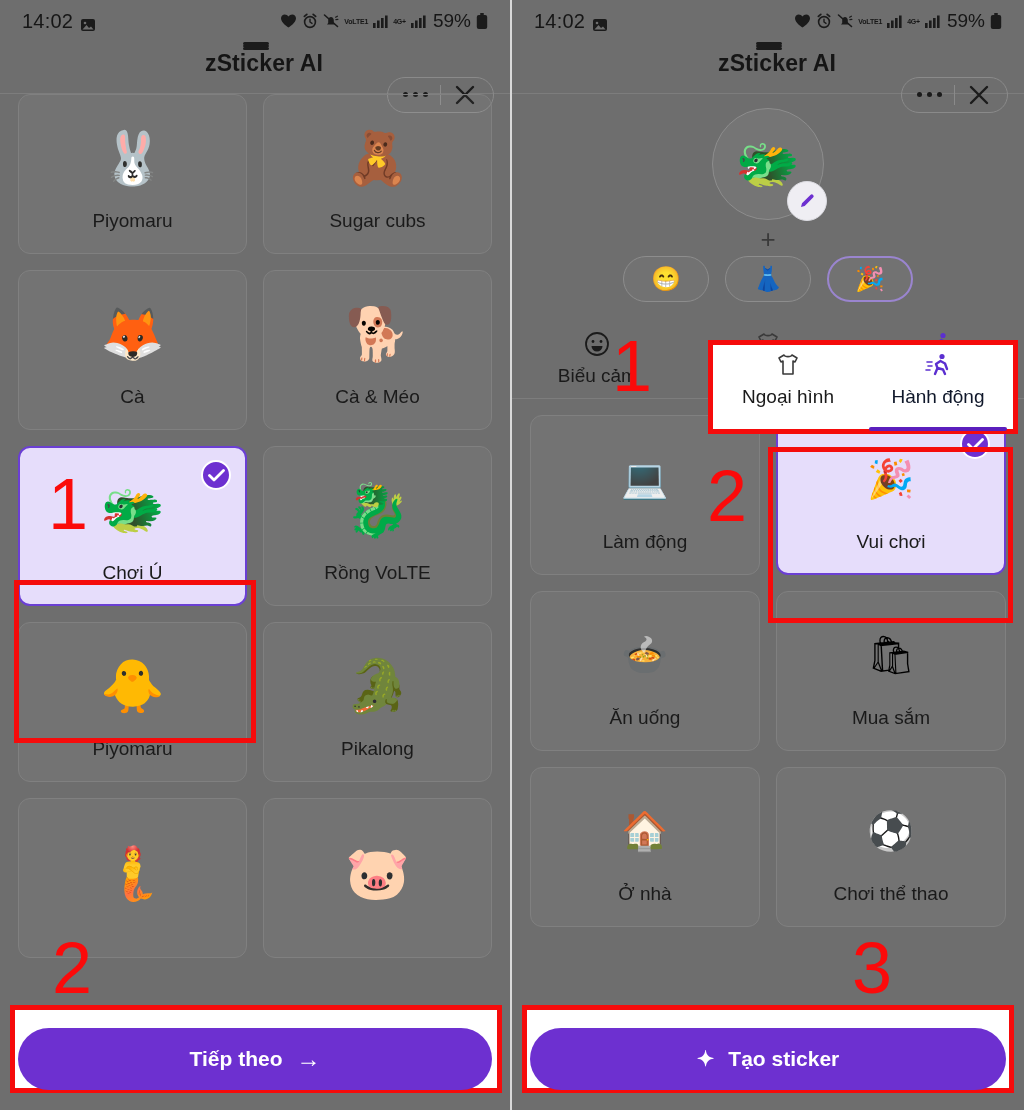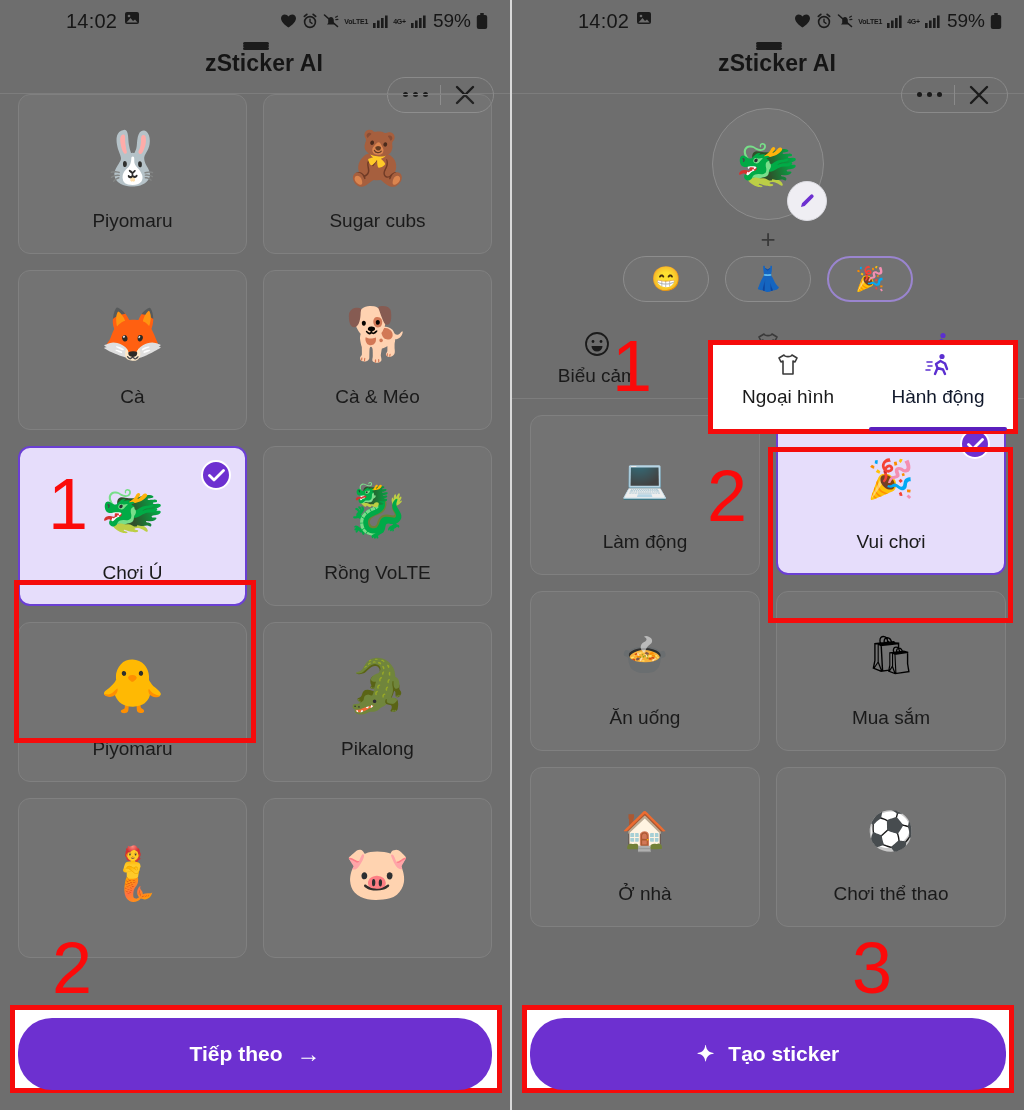--- a/index.html
+++ b/index.html
@@ -19,21 +19,21 @@
   .panel.left { border-right: 2px solid #d9d9d9; }
 
   
   .statusbar {
     height: 42px;
     display: flex; align-items: center;
     padding: 0 22px;
     color: #1d1d1d;
     font-size: 19px;
   }
-  .sb-left { display: flex; align-items: flex-start; gap: 7px; margin-left: 44px; }
+  .sb-left { display: flex; align-items: flex-end; gap: 7px; }
   .sb-time { font-size: 20px; letter-spacing: .2px; color:#161616; }
   .sb-right { margin-left: auto; display: flex; align-items: center; gap: 5px; }
   .sb-ico { display:inline-flex; align-items:center; justify-content:center; }
   .sb-ico svg { display:block; }
   .sb-batt { font-size: 19px; color:#161616; margin-left:2px; }
   .volte {
     font-size: 7px; line-height: 7px; text-align:center;
     font-weight: 700; letter-spacing: -0.2px; color:#161616;
   }
 
@@ -97,21 +97,21 @@
 
   
   .art { font-size: 52px; line-height: 1; }
 
   
   .cta-wrap {
     position:absolute; left:0; right:0; bottom: 18px;
     padding: 0 18px;
   }
   .cta {
-    height: 72px; border-radius: 34px;
+    height: 62px; border-radius: 34px;
     background: #6d30d0; color: #fff;
     display:flex; align-items:center; justify-content:center; gap: 14px;
     font-size: 21px; font-weight: 700;
     cursor: pointer;
   }
   .cta .arrow { font-size: 24px; font-weight: 400; }
 
   
   .avatar-zone { padding-top: 14px; display:flex; flex-direction:column; align-items:center; }
   .avatar {

